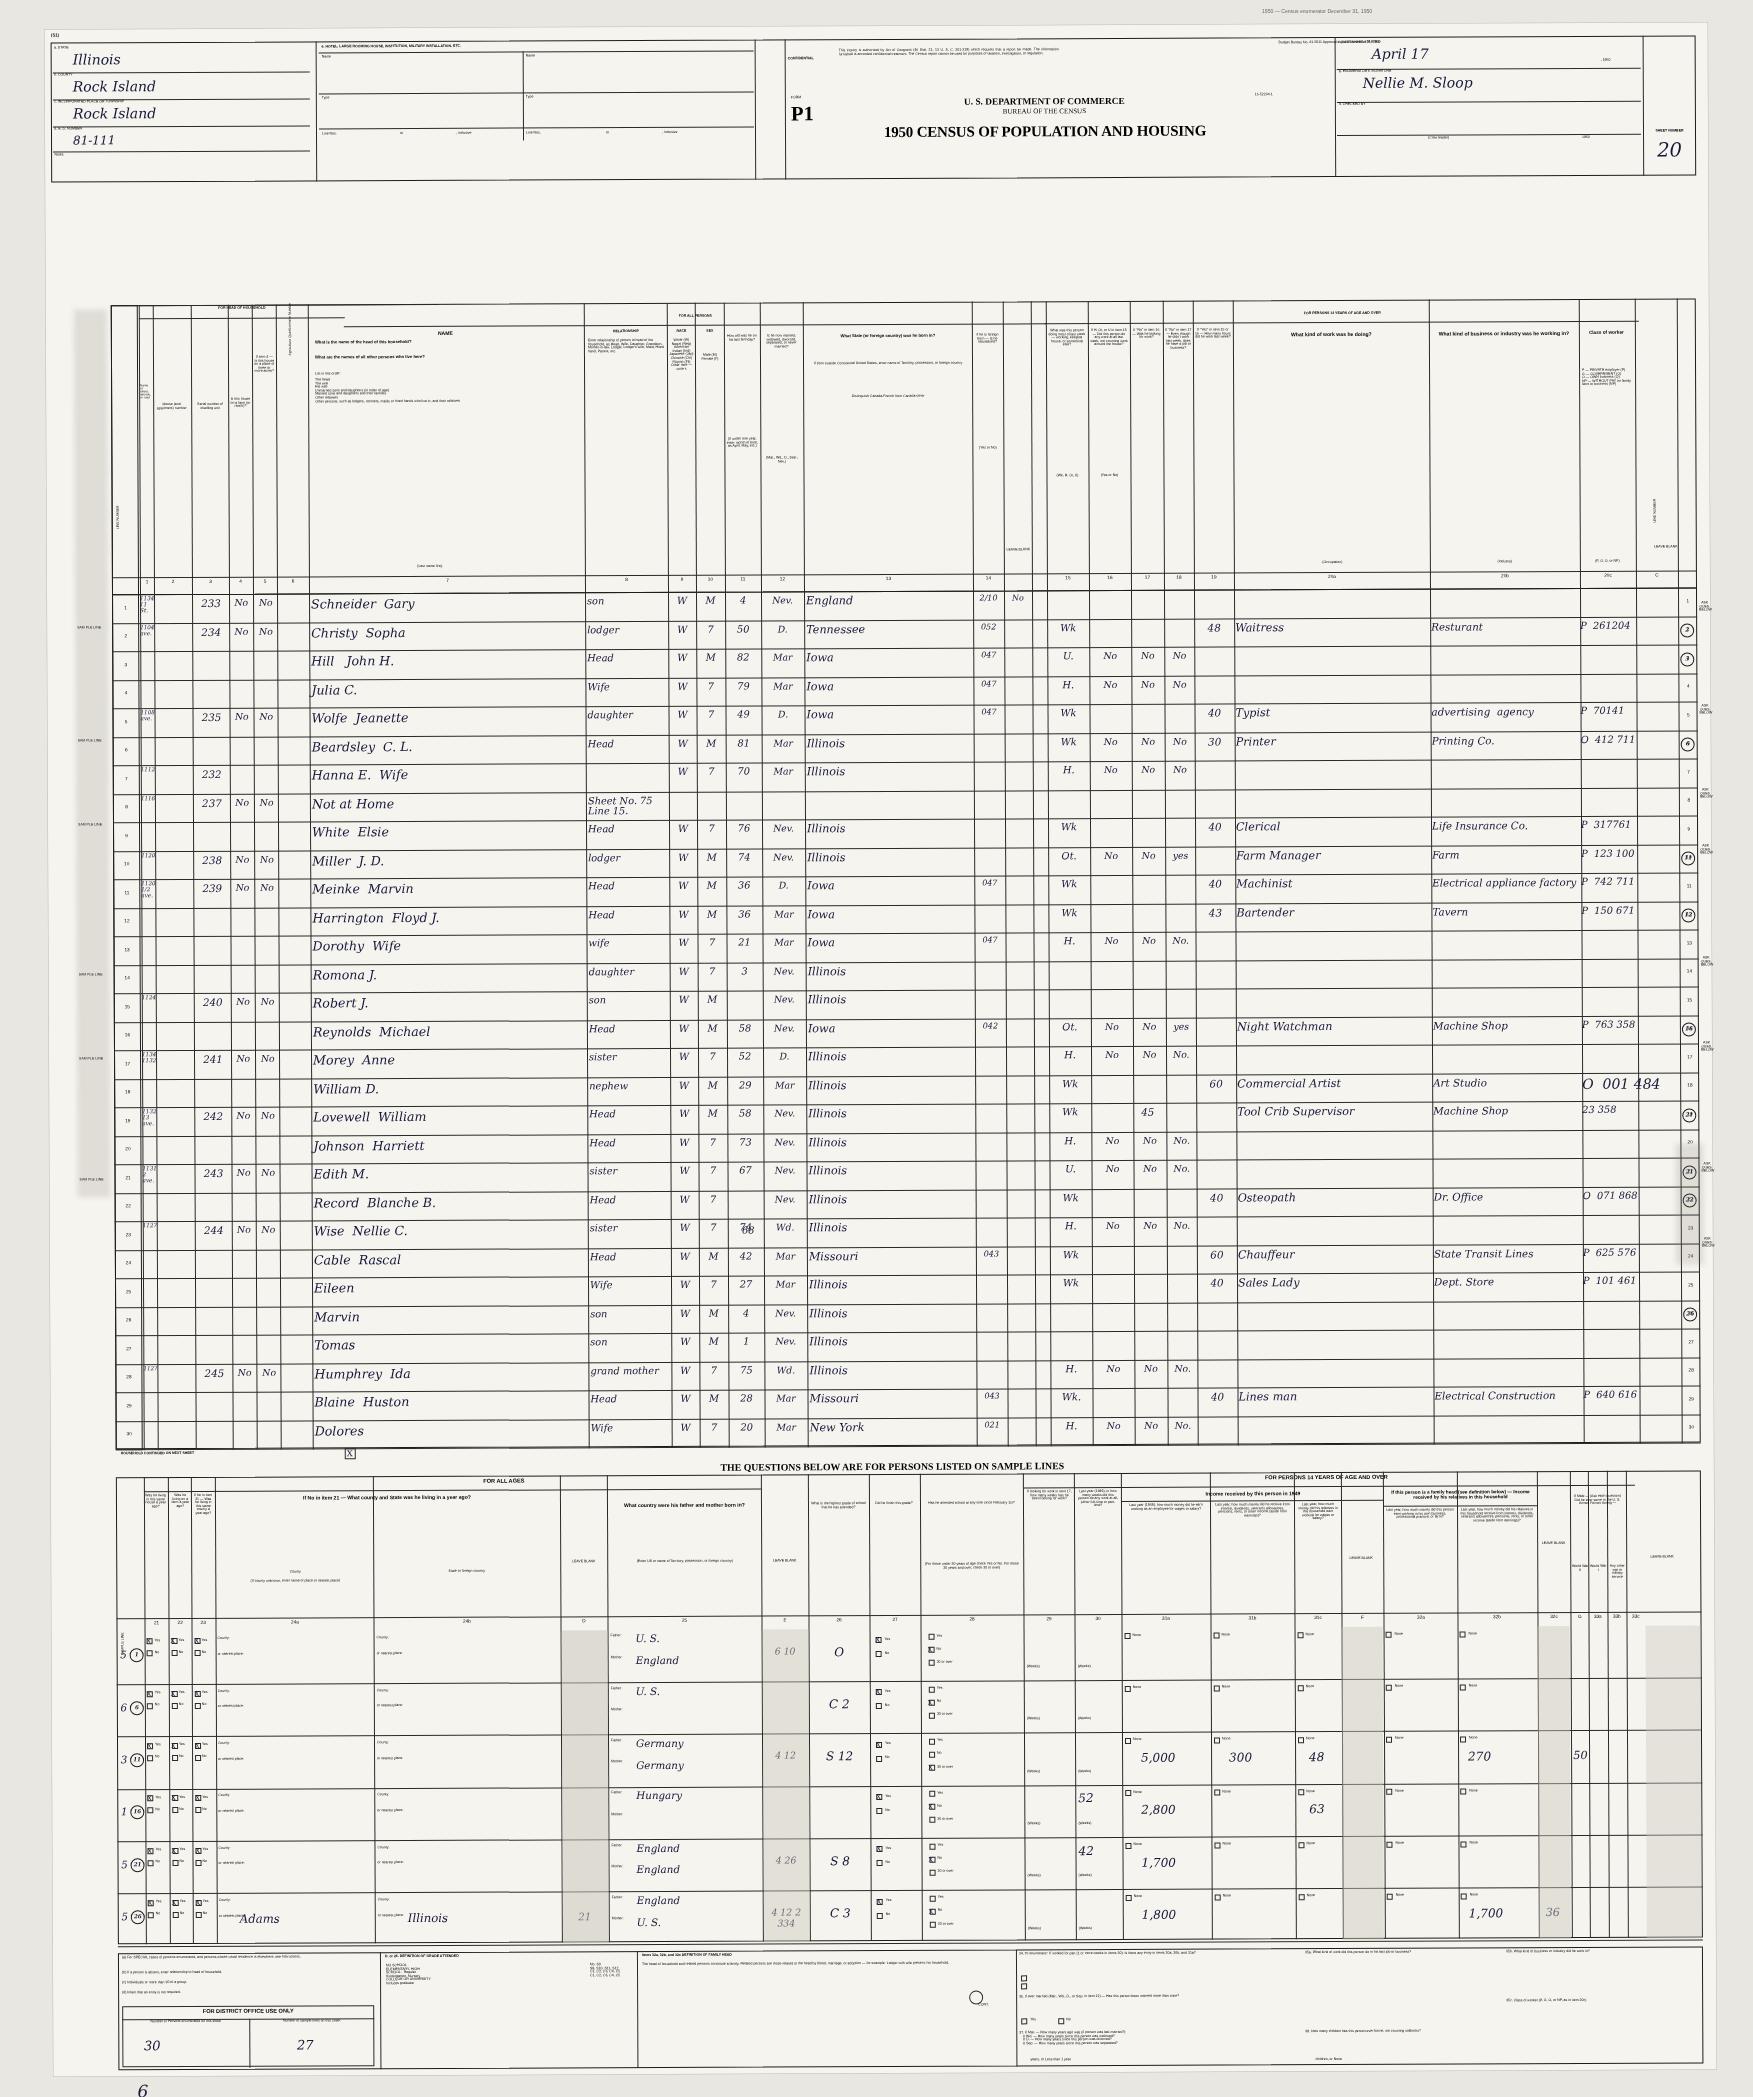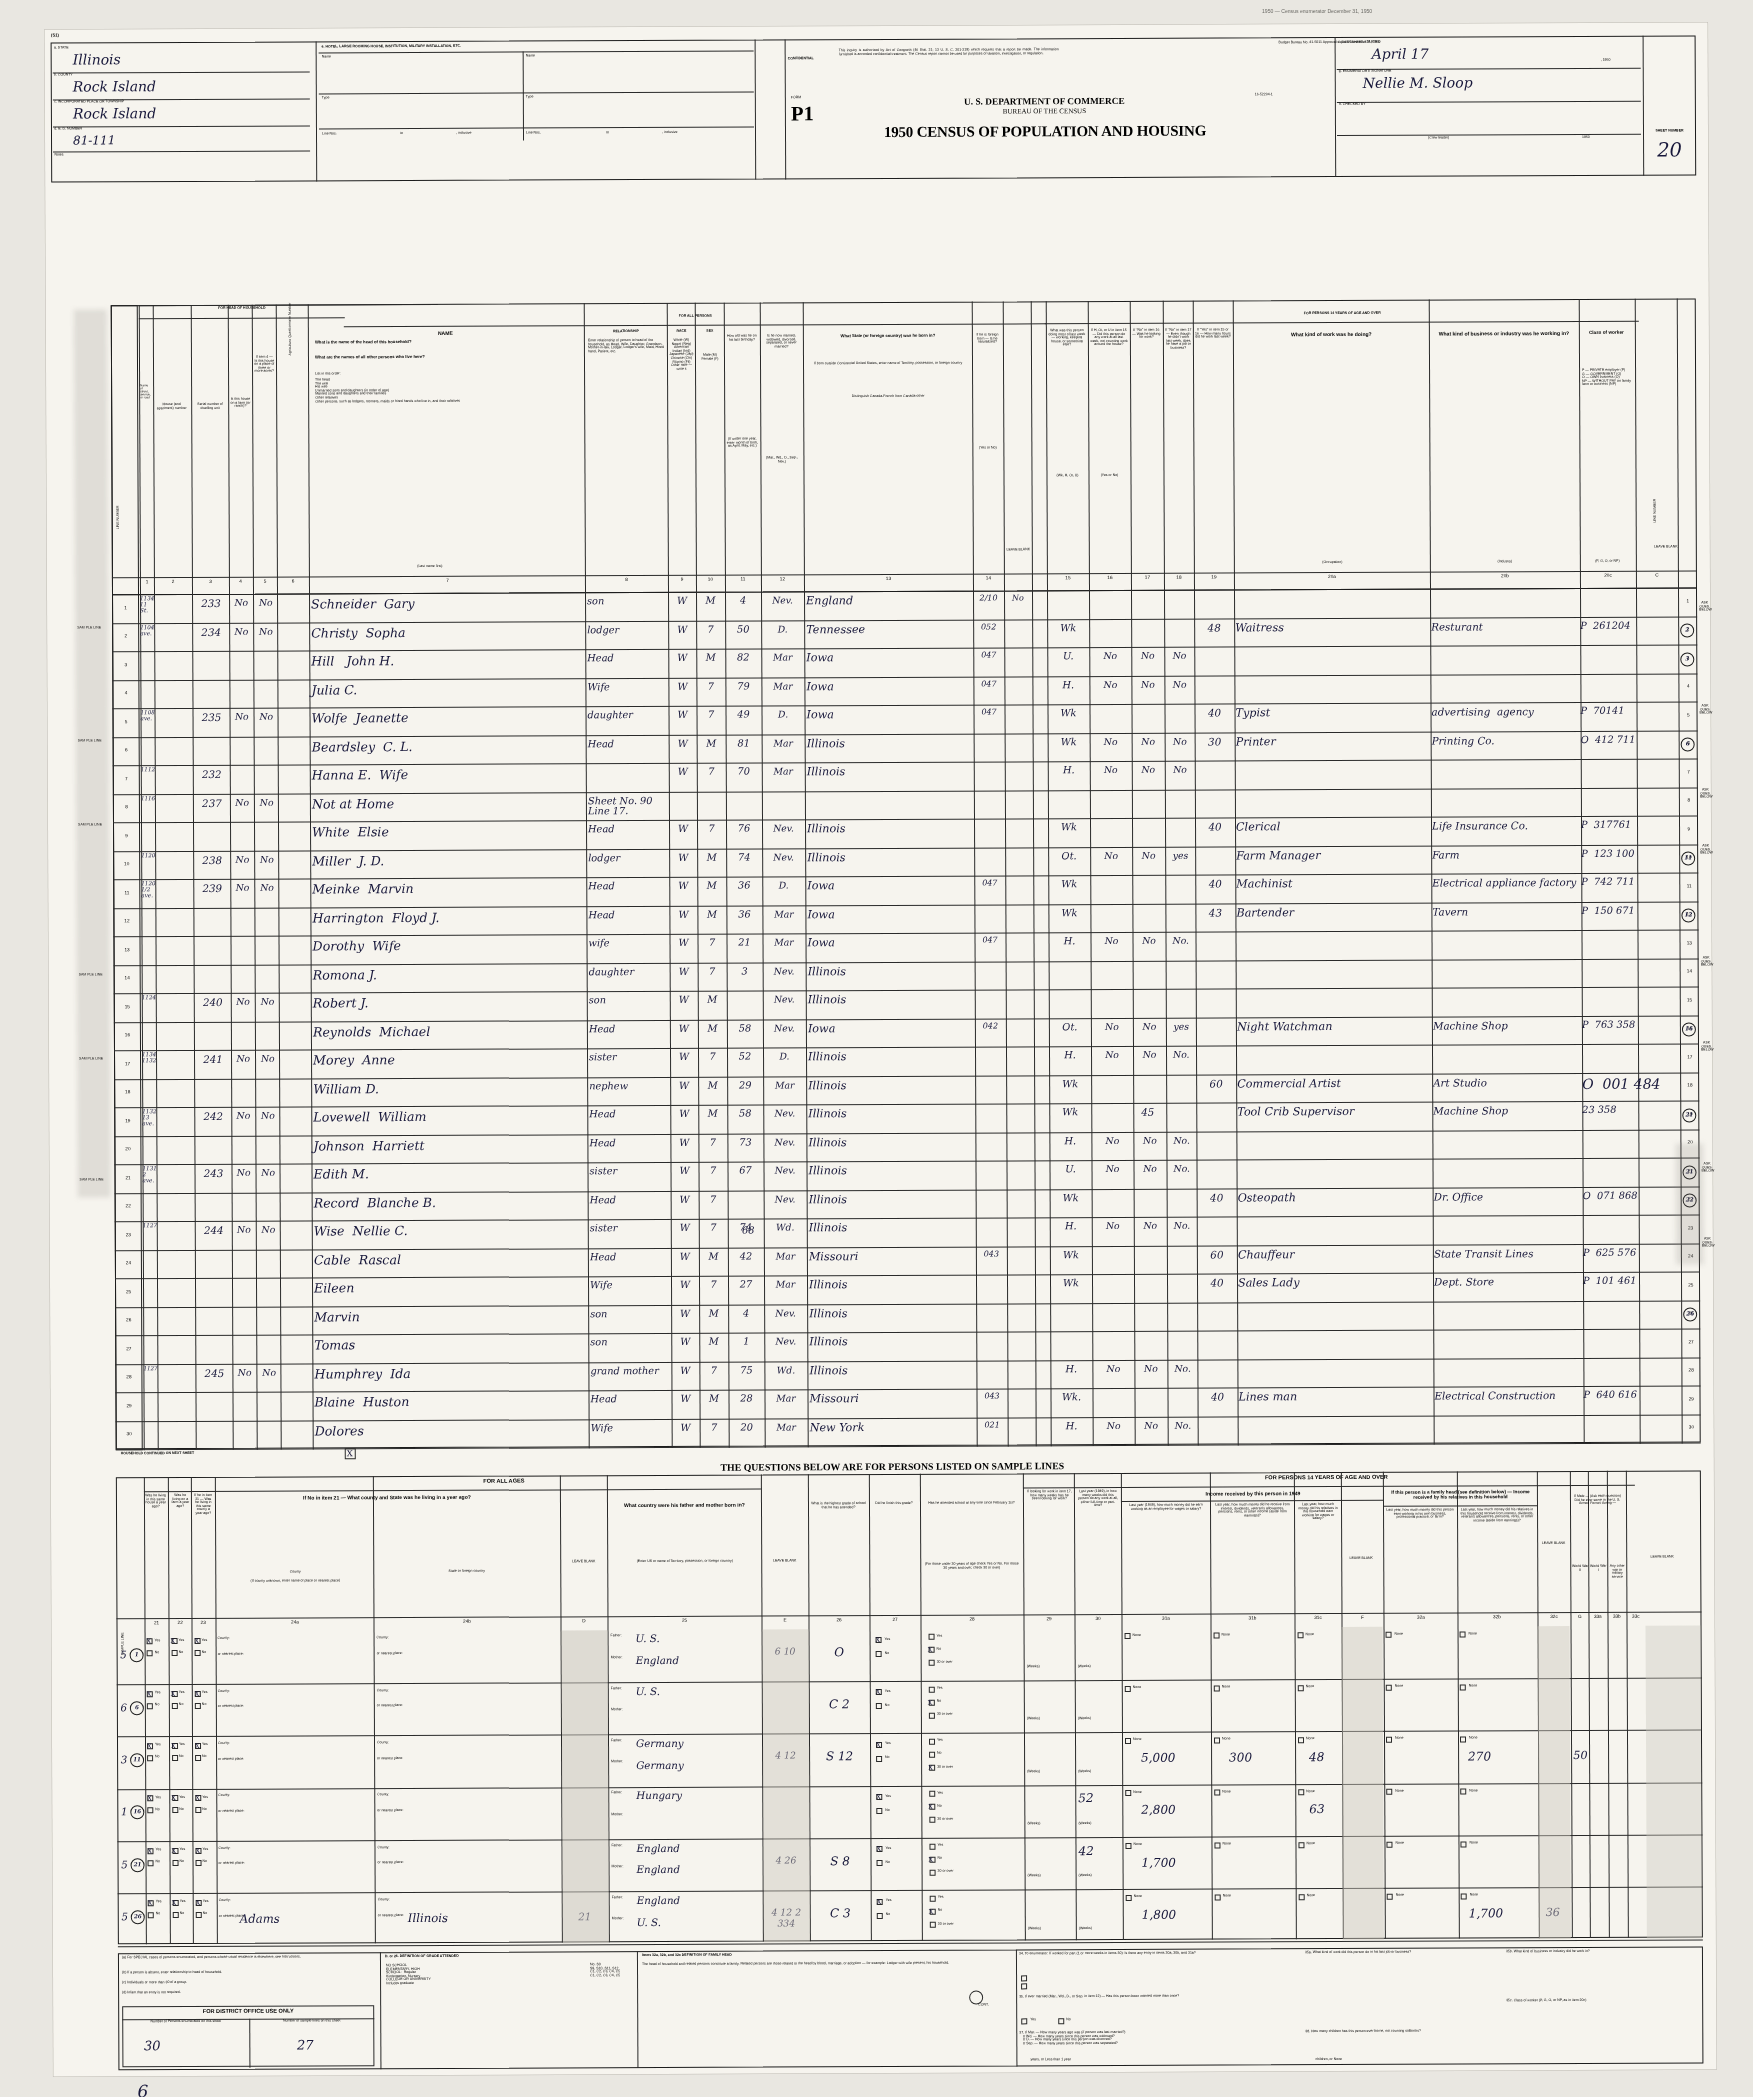--- a/index.html
+++ b/index.html
@@ -375,21 +375,21 @@
         <div class="abs hw" style="left: 1085px; top: 740px; width: 31px; font-size: 9.3px; line-height: 1.05; white-space: pre-wrap; text-align: center;">No</div>
         <div class="abs hw" style="left: 1118px; top: 740px; width: 28.5px; font-size: 9.3px; line-height: 1.05; white-space: pre-wrap; text-align: center;">No</div>
         <div class="hline" style="left: 65px; top: 793px; width: 1585px;"></div>
         <div class="abs cellnum" style="left: 65px; top: 775px; width: 27px;">8</div>
         <div class="abs cellnum" style="left: 1631px; top: 775px; width: 19.6px;">8</div>
         <div class="abs hw" style="left: 93px; top: 767px; width: 13px; font-size: 5.6px; line-height: 1.05; white-space: pre-wrap;">1116</div>
         <div class="abs hw" style="left: 146px; top: 769px; width: 36px; font-size: 10.3px; line-height: 1.05; white-space: pre-wrap; text-align: center;">237</div>
         <div class="abs hw" style="left: 183px; top: 769px; width: 22.4px; font-size: 9.3px; line-height: 1.05; white-space: pre-wrap; text-align: center;">No</div>
         <div class="abs hw" style="left: 207px; top: 769px; width: 23.4px; font-size: 9.3px; line-height: 1.05; white-space: pre-wrap; text-align: center;">No</div>
         <div class="abs hw" style="left: 264px; top: 769px; width: 273px; font-size: 12.6px; line-height: 1.05; white-space: pre-wrap;">Not at Home</div>
-        <div class="abs hw" style="left: 540px; top: 769px; width: 80px; font-size: 9.8px; line-height: 1.05; white-space: pre-wrap;">Sheet No. 90  Line 17.</div>
+        <div class="abs hw" style="left: 540px; top: 769px; width: 80px; font-size: 9.8px; line-height: 1.05; white-space: pre-wrap;">Sheet No. 75  Line 15.</div>
         <div class="hline" style="left: 65px; top: 822px; width: 1585px;"></div>
         <div class="abs cellnum" style="left: 65px; top: 804px; width: 27px;">9</div>
         <div class="abs cellnum" style="left: 1631px; top: 804px; width: 19.6px;">9</div>
         <div class="abs hw" style="left: 264px; top: 797px; width: 273px; font-size: 12.6px; line-height: 1.05; white-space: pre-wrap;">White  Elsie</div>
         <div class="abs hw" style="left: 540px; top: 797px; width: 80px; font-size: 9.8px; line-height: 1.05; white-space: pre-wrap;">Head</div>
         <div class="abs hw" style="left: 622px; top: 797px; width: 26px; font-size: 9.8px; line-height: 1.05; white-space: pre-wrap; text-align: center;">W</div>
         <div class="abs hw" style="left: 650px; top: 797px; width: 27px; font-size: 9.8px; line-height: 1.05; white-space: pre-wrap; text-align: center;">7</div>
         <div class="abs hw" style="left: 679px; top: 797px; width: 34px; font-size: 9.8px; line-height: 1.05; white-space: pre-wrap; text-align: center;">76</div>
         <div class="abs hw" style="left: 715px; top: 797px; width: 41px; font-size: 9.3px; line-height: 1.05; white-space: pre-wrap; text-align: center;">Nev.</div>
         <div class="abs hw" style="left: 759px; top: 797px; width: 166px; font-size: 11.2px; line-height: 1.05; white-space: pre-wrap;">Illinois</div>

